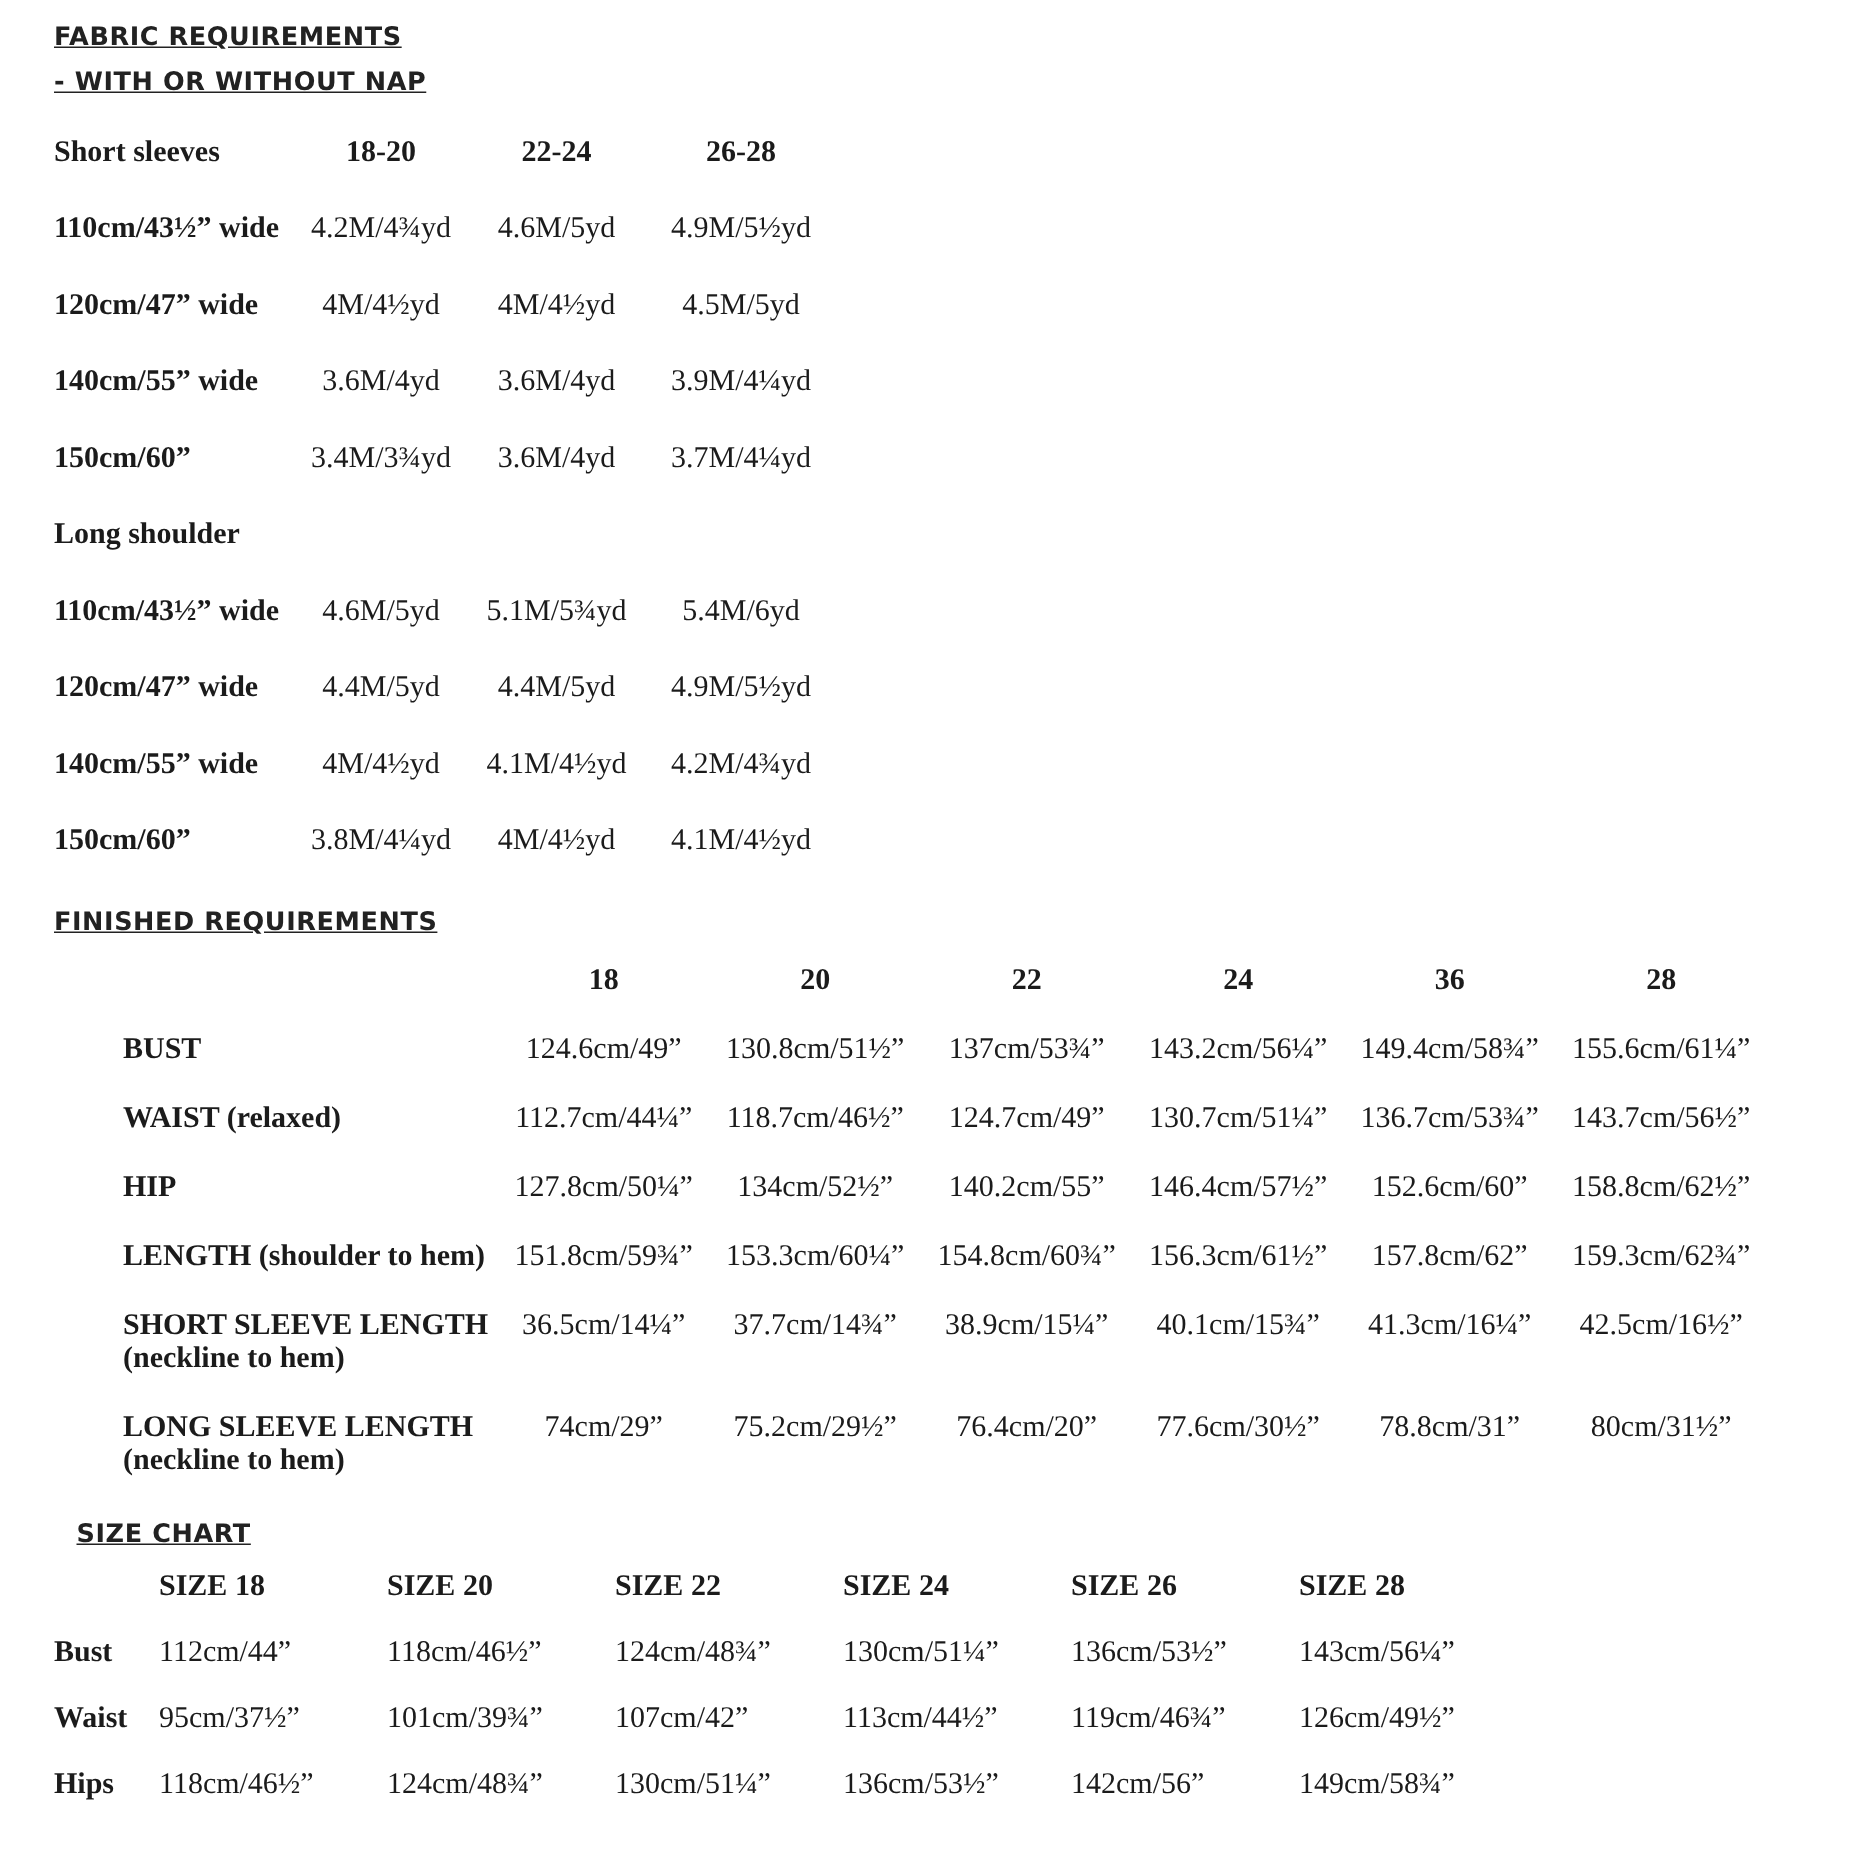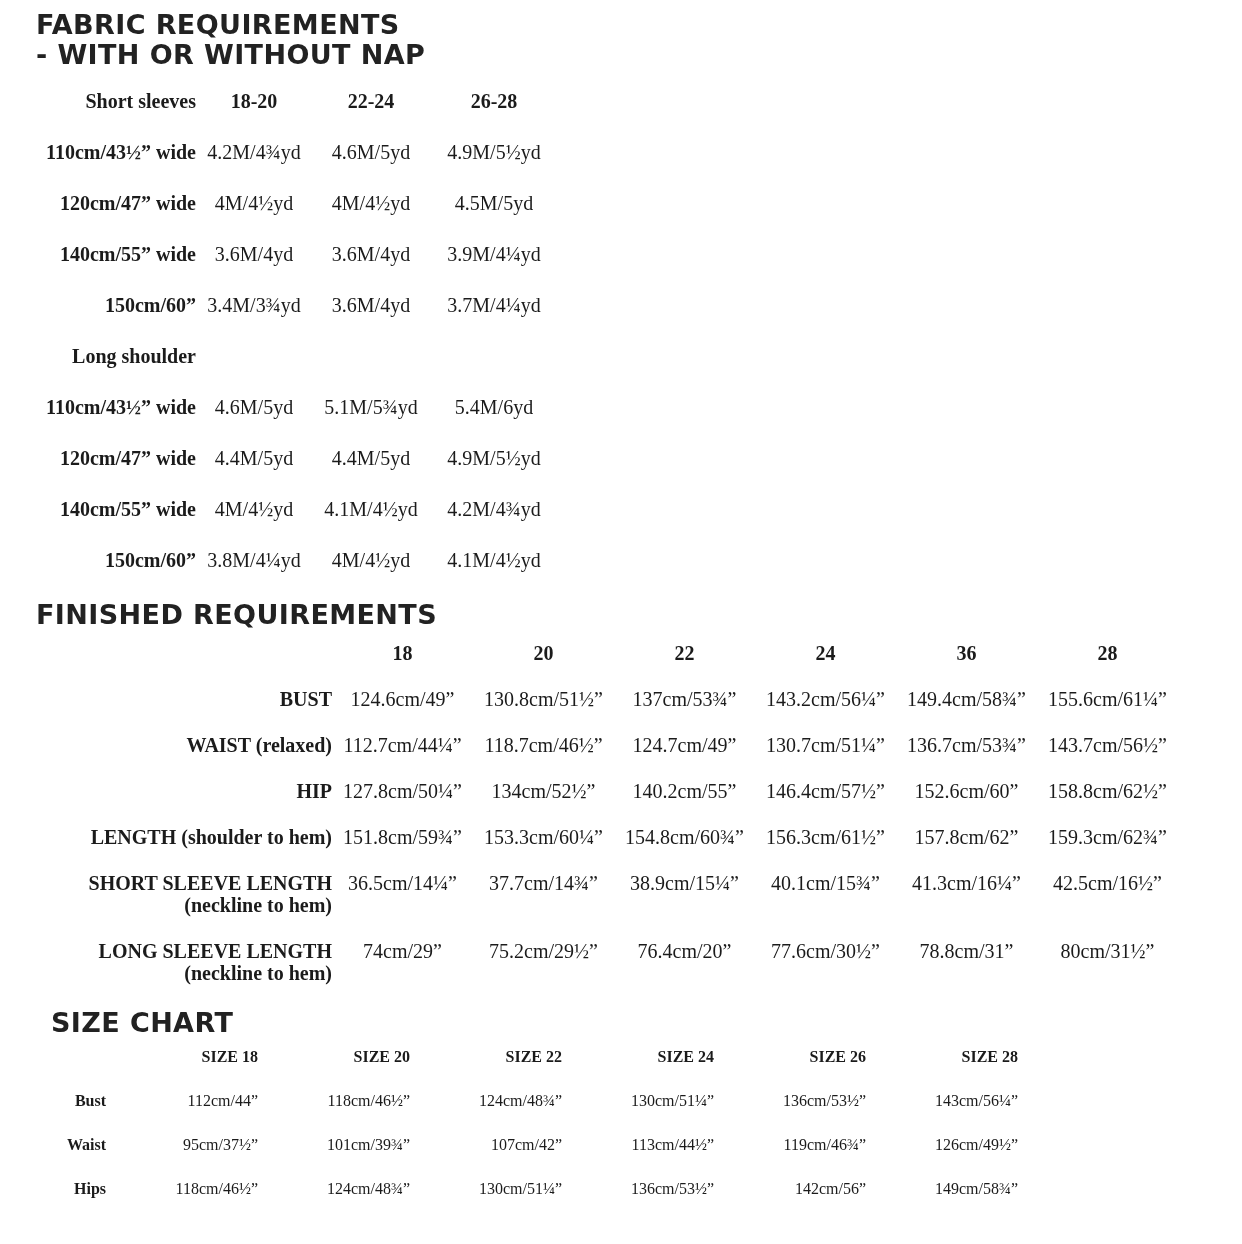--- a/index.html
+++ b/index.html
@@ -10,25 +10,26 @@
     height: 1244px;
     background: #ffffff;
     color: #1b1b1b;
     font-family: "Liberation Serif", "DejaVu Serif", serif;
     padding: 10px 30px 0 36px;
     overflow: hidden;
   }
   .hd {
     font-family: "DejaVu Sans", "Liberation Sans", sans-serif;
     font-weight: bold;
-    font-size: 27px;
+    font-size: 17px;
     line-height: 30px;
     letter-spacing: 0.4px;
     color: #222222;
     margin: 0;
+    text-decoration: underline;
   }
   .title-block { margin: 0 0 20px 0; }
   .fin-title { margin: 0 0 12px 0; }
   .sc-title  { margin: 8px 0 8px 15px; }
 
   .fab-row {
     display: grid;
     grid-template-columns: 160px 116px 118px 128px;
     font-size: 20px;
     line-height: 22px;
@@ -40,27 +41,27 @@
     font-size: 20px;
     line-height: 22px;
     margin-bottom: 24px;
     align-items: start;
     margin-left: 46px;
   }
   .fm-head { margin-bottom: 24px; }
   .sc-row {
     display: grid;
     grid-template-columns: 70px repeat(6, 152px);
-    font-size: 16px;
+    font-size: 20px;
     line-height: 22px;
     margin-bottom: 22px;
   }
   .b { font-weight: bold; }
   .c { text-align: center; }
-  .l { text-align: right; }
+  .l { text-align: left; }
 </style>
 </head>
 <body>
 
 <div class="page">
 
   <h1 class="hd title-block">
     <span style="display:block">FABRIC REQUIREMENTS</span>
     <span style="display:block">- WITH OR WITHOUT NAP</span>
   </h1>

